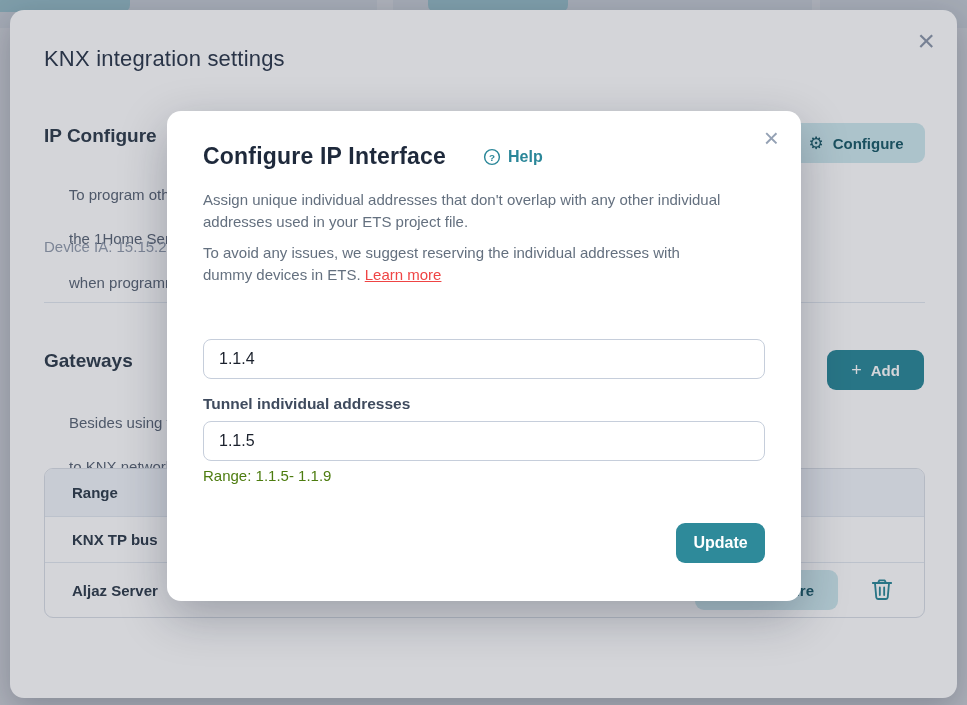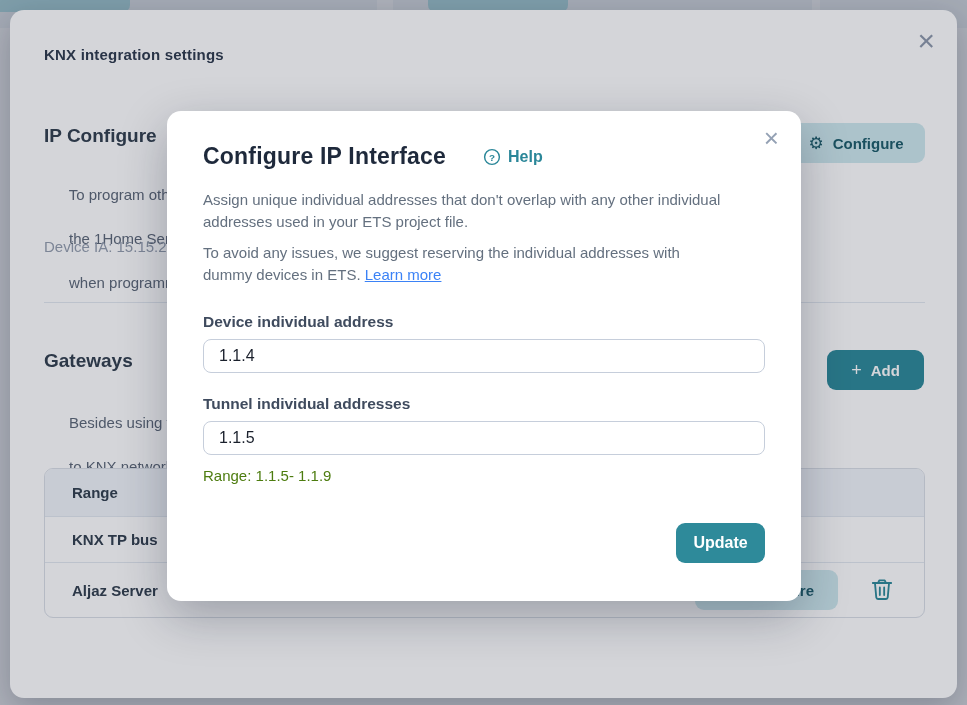--- a/index.html
+++ b/index.html
@@ -18,21 +18,21 @@
 
   
   .overlay { position:absolute; inset:0; background:rgba(15,23,42,0.18); }
   .overlay.z1 { z-index:10; }
   .overlay.z2 { z-index:30; }
 
   
   .outer-modal { position:absolute; left:10px; top:10px; width:947px; height:688px;
     background:#ffffff; border-radius:14px; z-index:20;
     box-shadow:0 10px 32px rgba(15,23,42,0.25); }
-  .outer-title { position:absolute; left:34px; top:36px; font-size:15px; font-weight:700; color:#2f3b4e; letter-spacing:0.2px; }
+  .outer-title { position:absolute; left:34px; top:36px; font-size:22px; font-weight:400; color:#2f3b4e; letter-spacing:0.2px; }
   .close-x { position:absolute; font-weight:400; color:#8e99ab; cursor:pointer; line-height:1; }
   .outer-close { right:22px; top:16px; font-size:30px; }
   .section-h { position:absolute; left:34px; font-size:19px; font-weight:700; color:#33404f; }
   .ip-head { top:115px; }
   .frag { position:absolute; left:34px; font-size:15px; color:#5d6878; line-height:22px; white-space:pre; }
   .ip-lines { top:152px; }
   .device-ia { position:absolute; left:34px; top:228px; font-size:15px; color:#949eae; }
   .btn-light { display:flex; align-items:center; justify-content:center; gap:9px;
     background:#cfe9ee; color:#1d5d6b; border:none; border-radius:9px;
     font-size:15px; font-weight:600; cursor:pointer; font-family:inherit; }
@@ -65,24 +65,24 @@
     background:#ffffff; border-radius:14px; z-index:40;
     box-shadow:0 16px 48px rgba(15,23,42,0.28); }
   .dlg-title-row { position:absolute; left:36px; top:32px; display:flex; align-items:center; gap:37px; }
   .dlg-title { font-size:23px; font-weight:700; color:#1e293b; letter-spacing:0.2px; }
   .help-link { display:flex; align-items:center; gap:7px; color:#2b8799;
     font-size:16px; font-weight:600; text-decoration:none; cursor:pointer; }
   .dlg-close { right:22px; top:14px; font-size:26px; color:#94a1b4; }
   .dlg-p { position:absolute; left:36px; width:527px; font-size:15px; line-height:22px; color:#64707f; }
   .p1 { top:78px; }
   .p2 { top:131px; }
-  .learn-more { color:#3b82f6; font-weight:400; text-decoration:underline; cursor:pointer; }
+  .learn-more { color:#ef4444; font-weight:400; text-decoration:underline; cursor:pointer; }
   .fld-label { position:absolute; left:36px; font-size:15.5px; font-weight:600; color:#3f4b5e; }
   .lbl1 { top:202px; } .lbl2 { top:284px; }
-  .txt-input { position:absolute; left:36px; width:562px; height:34px;
+  .txt-input { position:absolute; left:36px; width:562px; height:40px;
     border:1px solid #c6cedb; border-radius:8px; padding:0 15px;
     font-size:16px; color:#1a202c; font-family:inherit; background:#fff; outline:none; }
   .in1 { top:228px; } .in2 { top:310px; }
   .helper { position:absolute; left:36px; top:356px; font-size:15px; color:#4d7c0f; }
   .update-btn { position:absolute; left:509px; top:412px; width:89px; height:40px; font-size:16px; }
 </style>
 </head>
 <body>
 
 <div class="stage">
@@ -163,21 +163,20 @@
         <span>Help</span>
       </a>
     </div>
     <div class="close-x dlg-close">×</div>
 
     <p class="dlg-p p1">Assign unique individual addresses that don't overlap with any other individual addresses used in your ETS project file.</p>
     <p class="dlg-p p2">
       <span>To avoid any issues, we suggest reserving the individual addresses with dummy devices in ETS. </span><a class="learn-more">Learn more</a>
     </p>
 
-    <label class="fld-label lbl1">Device individual address</label>
     <input class="txt-input in1" type="text" value="1.1.4" style="">
 
     <label class="fld-label lbl2">Tunnel individual addresses</label>
     <input class="txt-input in2" type="text" value="1.1.5" style="">
     <div class="helper">Range: 1.1.5- 1.1.9</div>
 
     <button class="btn-teal update-btn">Update</button>
   </div>
 
 </div>

